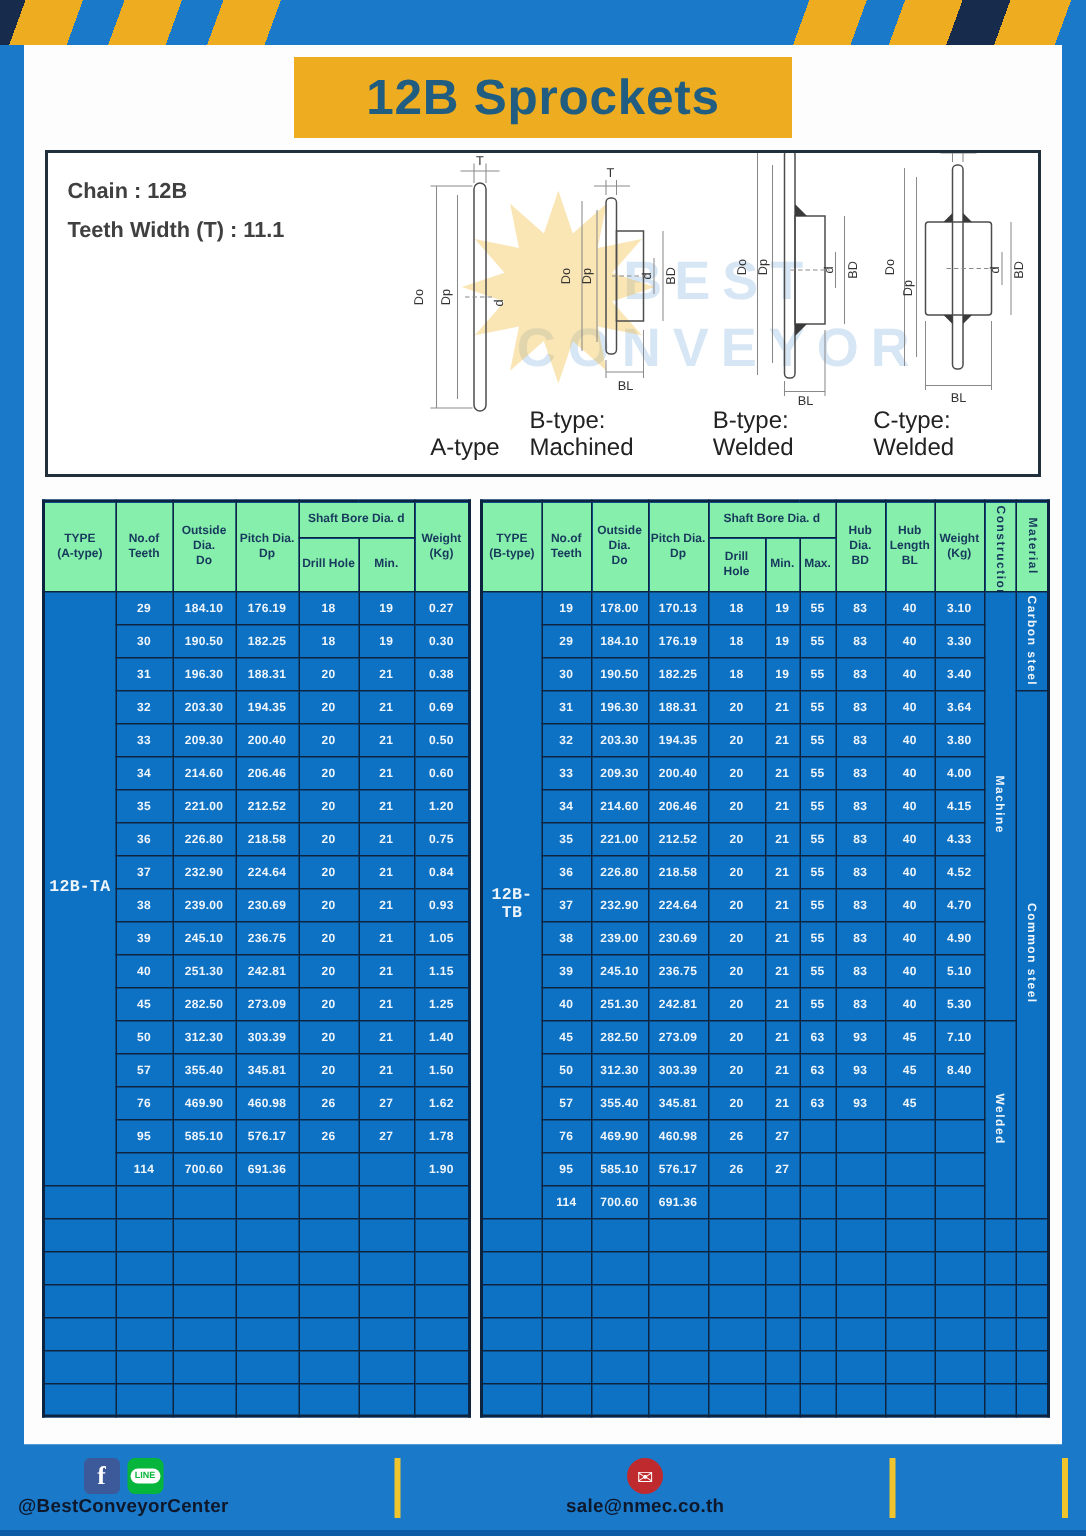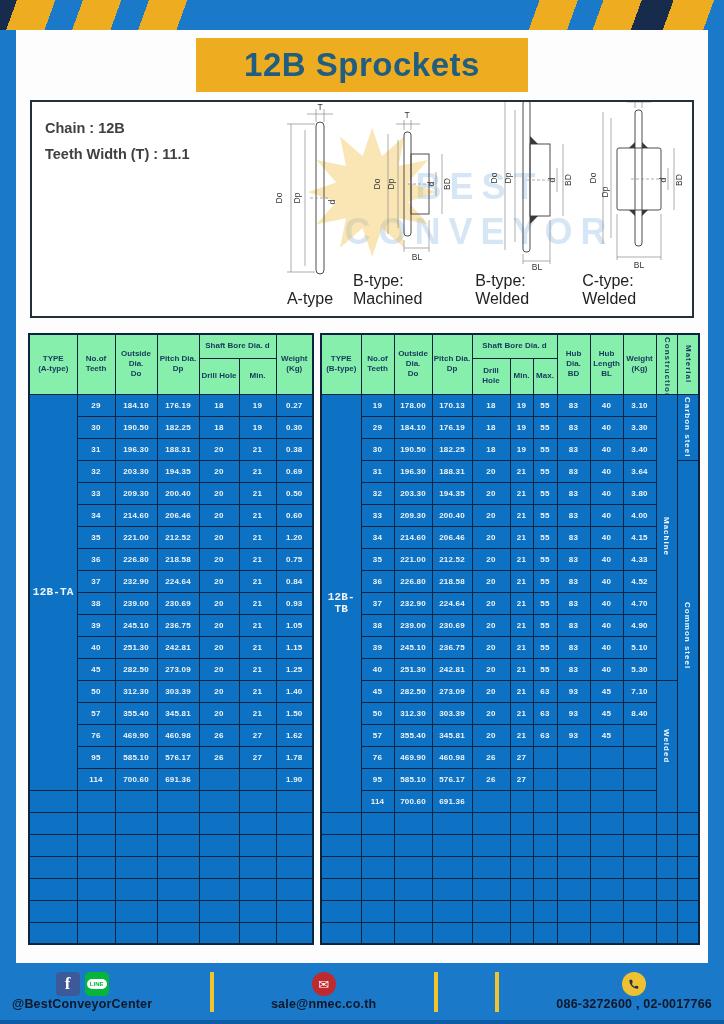--- a/index.html
+++ b/index.html
@@ -813,21 +813,13 @@
     </div>
     <div class="footer-label">@BestConveyorCenter</div>
   </div>
   <div class="sep"></div>
   <div class="footer-item">
     <div class="icon mail">✉</div>
     <div class="footer-label">sale@nmec.co.th</div>
   </div>
   <div class="sep"></div>
   <div class="sep"></div>
-  <div class="footer-item">
-    <div class="icon phone">
-      <svg width="15" height="15" viewBox="0 0 24 24">
-          <path fill="#1c2f55" d="M17.5 14.5c-1.2 0-2.4-.2-3.5-.6l-1.6 1.6c-2-1-3.8-2.8-4.9-4.9l1.6-1.6c-.4-1.1-.6-2.3-.6-3.5 0-.6-.4-1-1-1H4.9c-.6 0-1 .4-1 1 0 7.2 5.9 13.1 13.1 13.1.6 0 1-.4 1-1v-2.6c0-.5-.4-1-1-1z"></path>
-        </svg>
-    </div>
-    <div class="footer-label">086-3272600 , 02-0017766</div>
-  </div>
 </div>
 
 </body></html>

